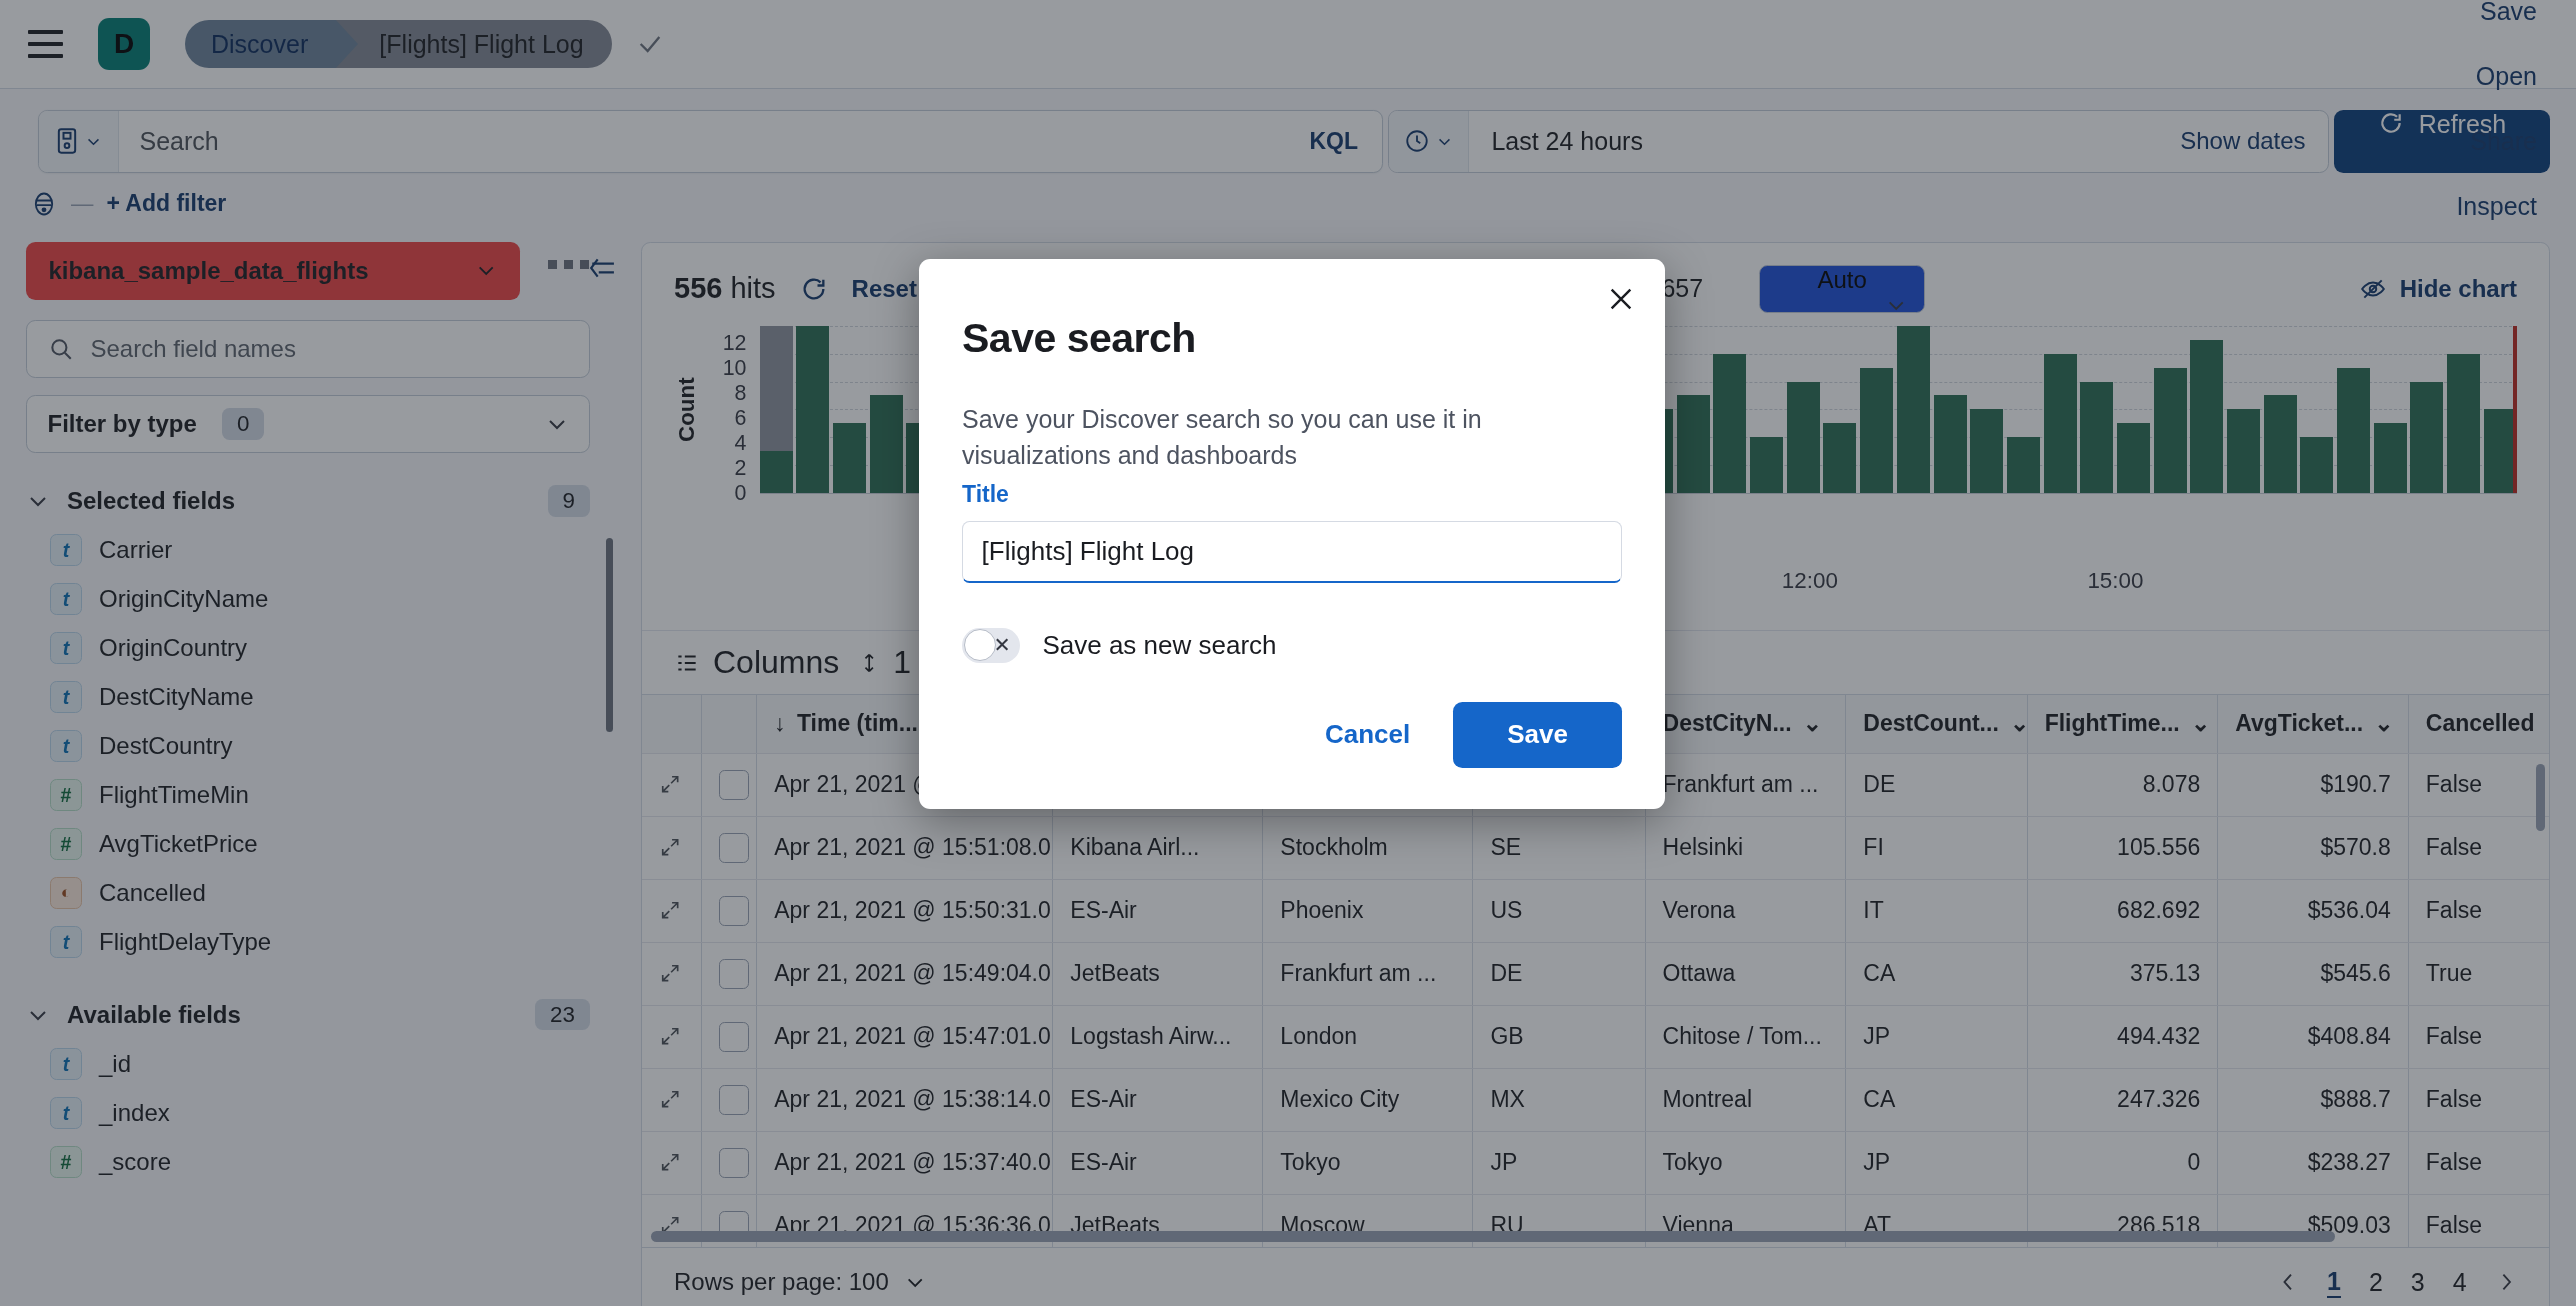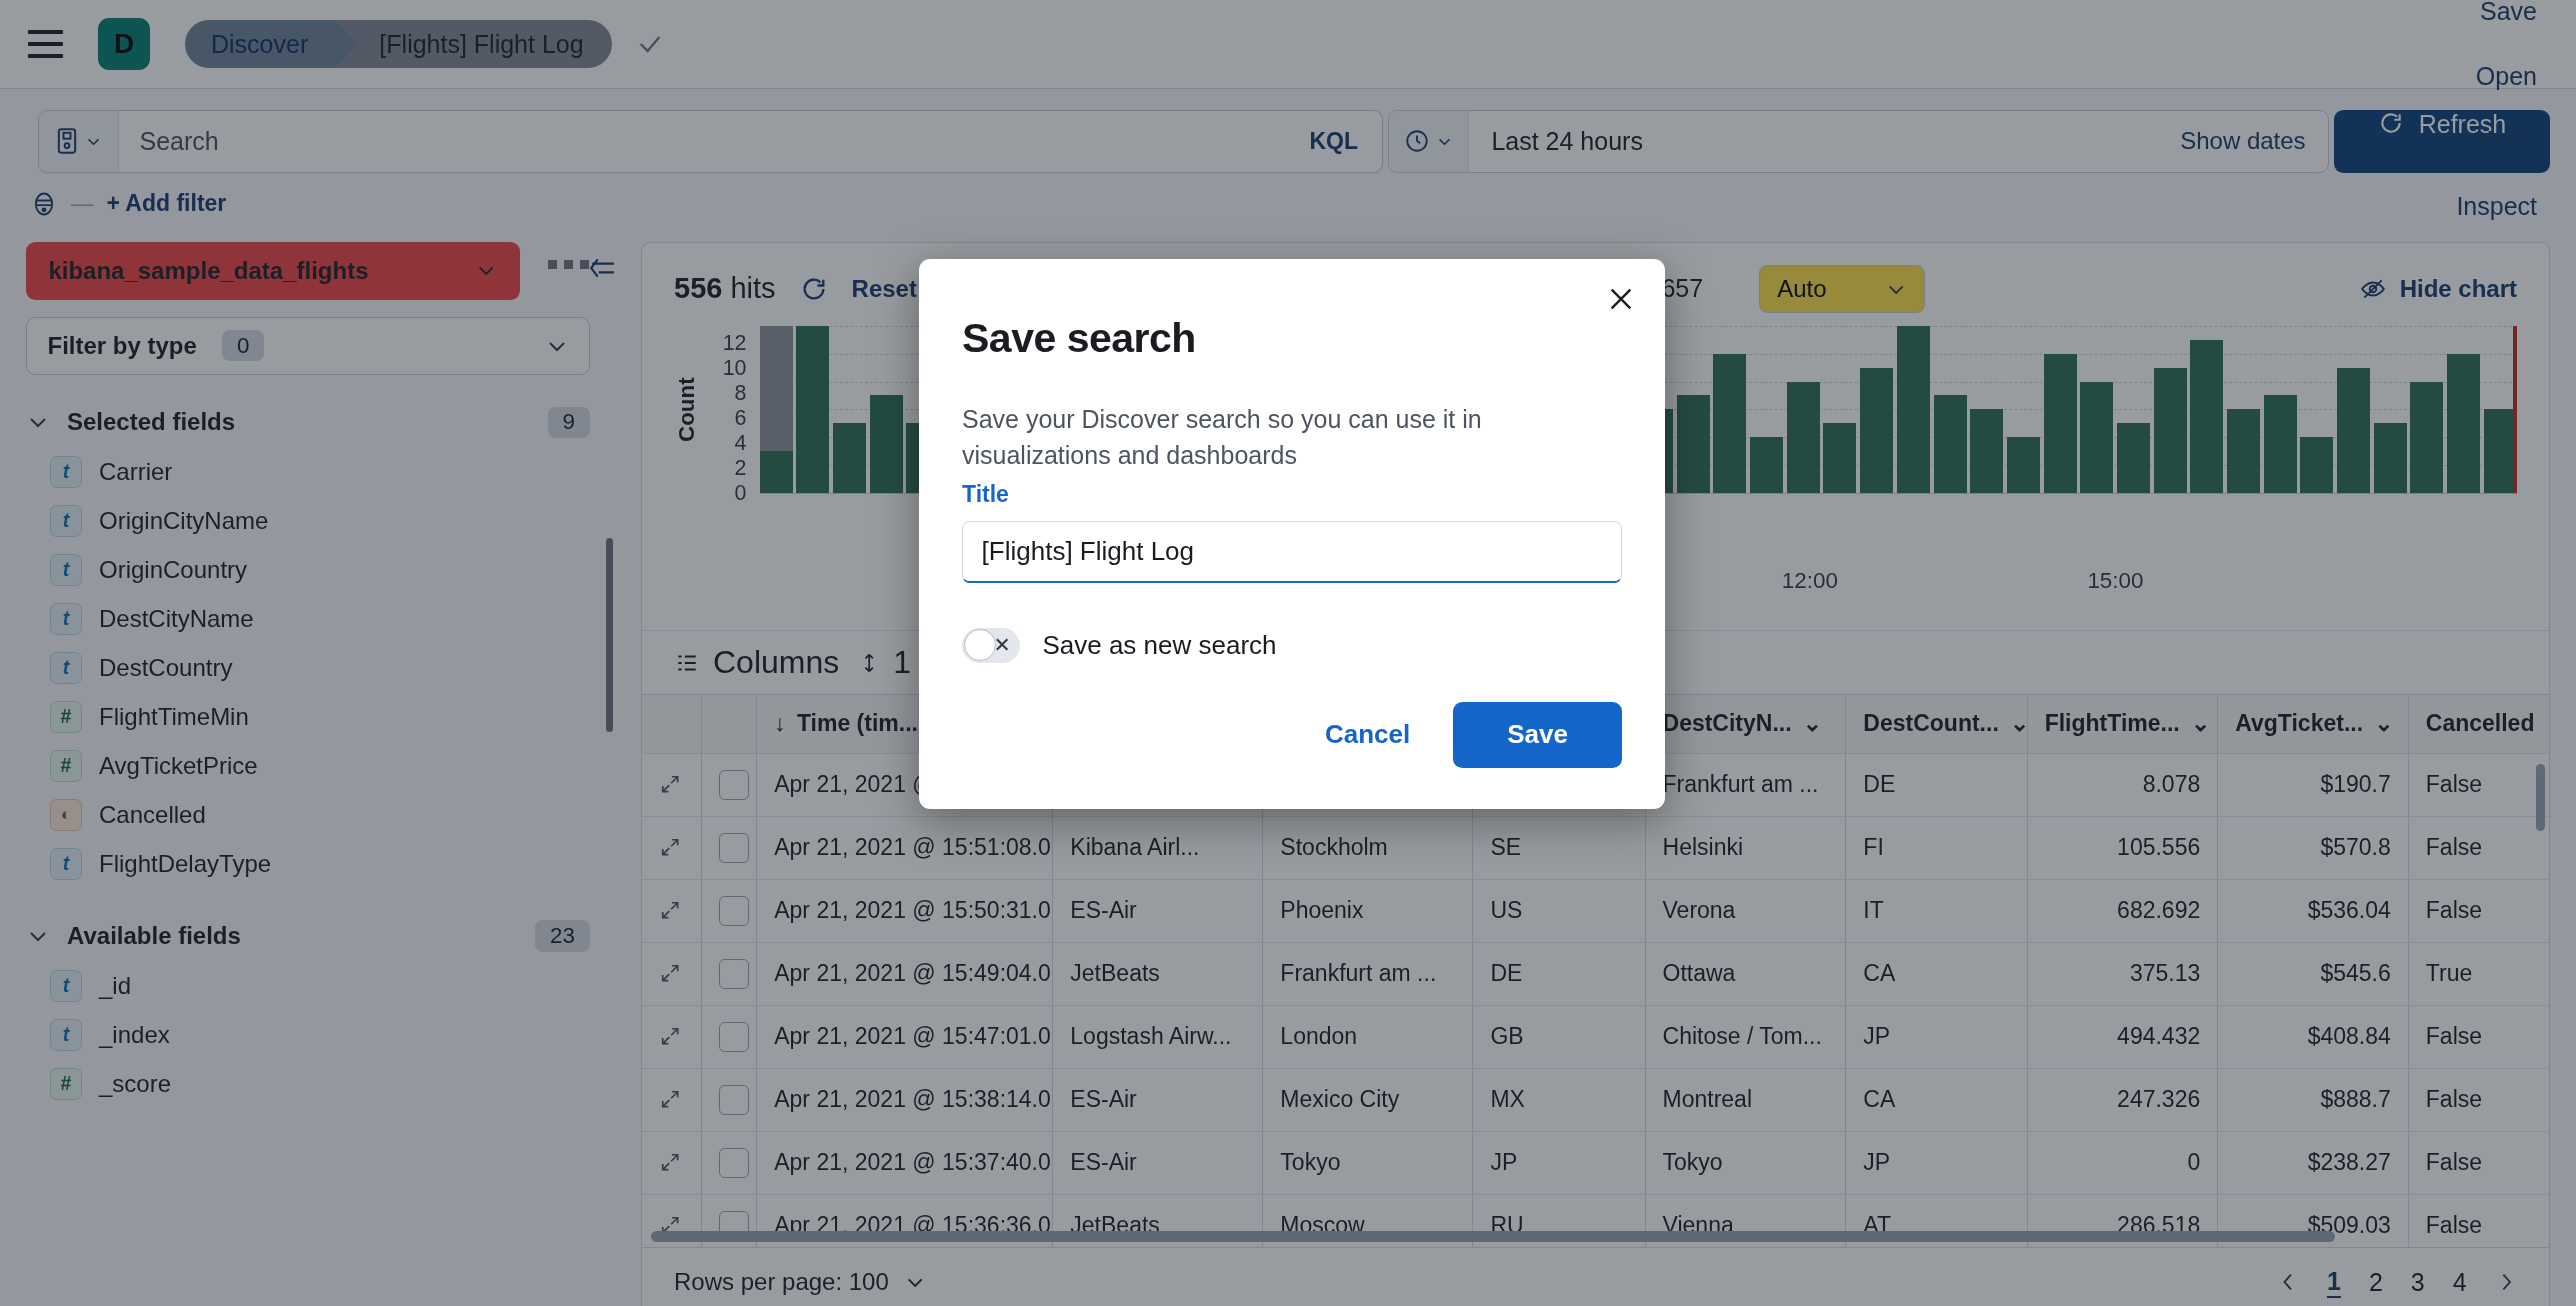--- a/index.html
+++ b/index.html
@@ -121,21 +121,21 @@
 
   
   .main { flex:1; background:#fff; border:0.9px solid #d3dae6; border-radius:9.3px; display:flex; flex-direction:column; overflow:hidden;}
   .hitsrow { display:flex; align-items:center; padding: 22.4px 32px 0 32px; gap: 24px;}
   .hits { font-size:29px; color:#1a1c21; }
   .hits b { font-weight:bold; }
   .reset { color:#14386b; font-size:24px; font-weight:bold; cursor:pointer; }
   .timerange { margin-left:auto; font-size:25px; color:#1a1c21; }
   .autosel {
     margin-left:32px; width:166px; height:48px; border:0.9px solid #c3ccd8; border-radius:8.4px;
-    display:flex; align-items:center; padding:0 17px; font-size:24px; cursor:pointer; background:#fde047;
+    display:flex; align-items:center; padding:0 17px; font-size:24px; cursor:pointer; background:#1d4ed8;flex-direction:column;
   }
   .autosel .chev { margin-left:auto; }
   .hidechart { margin-left:auto; color:#14386b; font-size:24px; font-weight:bold; display:flex; align-items:center; gap:13px; cursor:pointer; }
 
   
   .chartarea { position:relative; height: 233px; margin: 13px 32px 0 32px; display:flex; }
   .ylabel {
     writing-mode: vertical-rl; transform: rotate(180deg); font-size:22.4px; font-weight:bold;
     color:#1a1c21; height:149px; display:flex; align-items:center; justify-content:center; margin-top:9.3px;
   }
@@ -315,20 +315,29 @@
             <i></i>
             <i></i>
           </div>
         <span class="collapse-icon">
           <svg width="30" height="26" viewBox="0 0 26 24" fill="none" stroke="#14386b" stroke-width="2">
               <path d="M24 8H4M24 16H10"></path>
               <path d="M9 4L3 12l6 8"></path>
             </svg>
         </span>
 
+        <div class="fieldsearch">
+          <span>
+            <svg width="26" height="26" viewBox="0 0 24 24" fill="none" stroke="#4d5360" stroke-width="1.9">
+                <circle cx="10.5" cy="10.5" r="6.5"></circle>
+                <path d="M15.5 15.5L21 21"></path>
+              </svg>
+          </span>
+          <input placeholder="Search field names" style="">
+        </div>
 
         <div class="filtertype">
           <span class="lbl">Filter by type</span>
           <span class="badge">0</span>
           <span class="chev">
             <svg width="24" height="24" viewBox="0 0 24 24" fill="none" stroke="#343741" stroke-width="2">
                 <path d="M5 9l7 7 7-7"></path>
               </svg>
           </span>
         </div>

